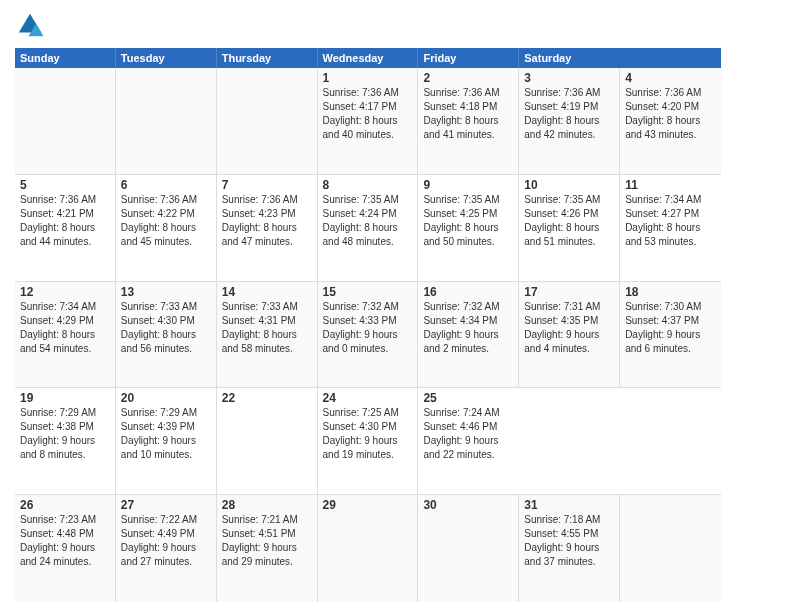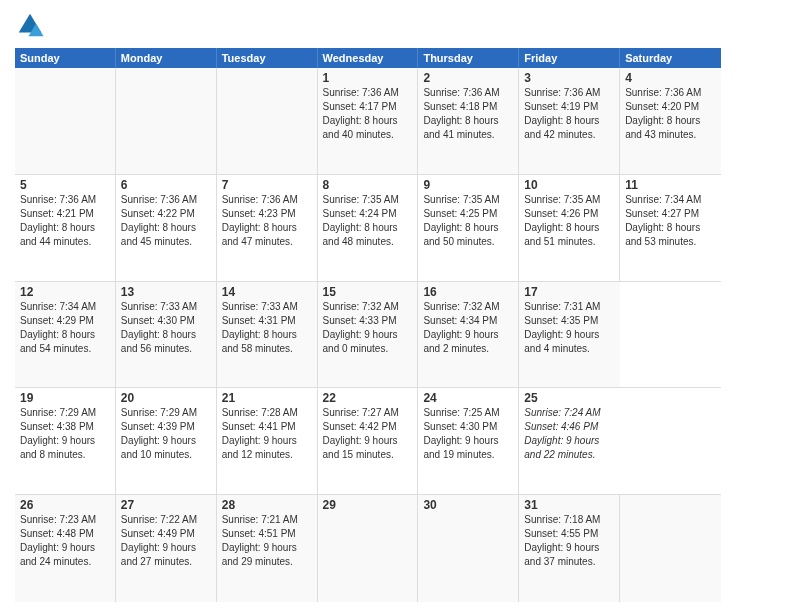--- a/index.html
+++ b/index.html
@@ -124,24 +124,23 @@
     </div>
     <div class="title-block">
       <div class="cal-title"></div>
       <div class="cal-subtitle"></div>
     </div>
   </div>
 
   <div class="calendar">
     <div class="cal-header-row">
     <div class="cal-header-cell">Sunday</div>
-        <div class="cal-header-cell">Monday</div>
         <div class="cal-header-cell">Tuesday</div>
+        <div class="cal-header-cell">Thursday</div>
         <div class="cal-header-cell">Wednesday</div>
-        <div class="cal-header-cell">Thursday</div>
         <div class="cal-header-cell">Friday</div>
         <div class="cal-header-cell">Saturday</div>
       </div>
     <div class="cal-body">
     <div class="cal-week">
           <div class="cal-cell empty-cell"></div>
           <div class="cal-cell empty-cell"></div>
           <div class="cal-cell empty-cell"></div>
           <div class="cal-cell">
             <div class="cell-day">1</div>
@@ -242,55 +241,52 @@
             <div class="cell-info" style="white-space: pre-line;">Sunrise: 7:32 AM
 Sunset: 4:34 PM
 Daylight: 9 hours and 2 minutes.</div>
           </div>
           <div class="cal-cell">
             <div class="cell-day">17</div>
             <div class="cell-info" style="white-space: pre-line;">Sunrise: 7:31 AM
 Sunset: 4:35 PM
 Daylight: 9 hours and 4 minutes.</div>
           </div>
+          <div class="cal-cell">
+            <div class="cell-day">18</div>
+            <div class="cell-info" style="white-space: pre-line;">Sunrise: 7:30 AM
+Sunset: 4:37 PM
+Daylight: 9 hours and 6 minutes.</div>
+          </div>
         </div>
         <div class="cal-week">
           <div class="cal-cell">
             <div class="cell-day">19</div>
             <div class="cell-info" style="white-space: pre-line;">Sunrise: 7:29 AM
 Sunset: 4:38 PM
 Daylight: 9 hours and 8 minutes.</div>
           </div>
           <div class="cal-cell">
             <div class="cell-day">20</div>
             <div class="cell-info" style="white-space: pre-line;">Sunrise: 7:29 AM
 Sunset: 4:39 PM
 Daylight: 9 hours and 10 minutes.</div>
           </div>
           <div class="cal-cell">
-            <div class="cell-day">21</div>
-            <div class="cell-info" style="white-space: pre-line;">Sunrise: 7:28 AM
-Sunset: 4:41 PM
-Daylight: 9 hours and 12 minutes.</div>
-          </div>
-          <div class="cal-cell">
             <div class="cell-day">22</div>
-            <div class="cell-info" style="white-space: pre-line;">Sunrise: 7:27 AM
-Sunset: 4:42 PM
-Daylight: 9 hours and 15 minutes.</div>
           </div>
           <div class="cal-cell">
             <div class="cell-day">24</div>
             <div class="cell-info" style="white-space: pre-line;">Sunrise: 7:25 AM
 Sunset: 4:30 PM
 Daylight: 9 hours and 19 minutes.</div>
           </div>
           <div class="cal-cell">
             <div class="cell-day">25</div>
-            <div class="cell-info" style="white-space: pre-line; font-style: italic;">Sunrise: 7:24 AM
+            <div class="cell-info" style="white-space: pre-line;">Sunrise: 7:24 AM
 Sunset: 4:46 PM
 Daylight: 9 hours and 22 minutes.</div>
           </div>
         </div>
         <div class="cal-week">
           <div class="cal-cell">
             <div class="cell-day">26</div>
             <div class="cell-info" style="white-space: pre-line;">Sunrise: 7:23 AM
 Sunset: 4:48 PM
 Daylight: 9 hours and 24 minutes.</div>

